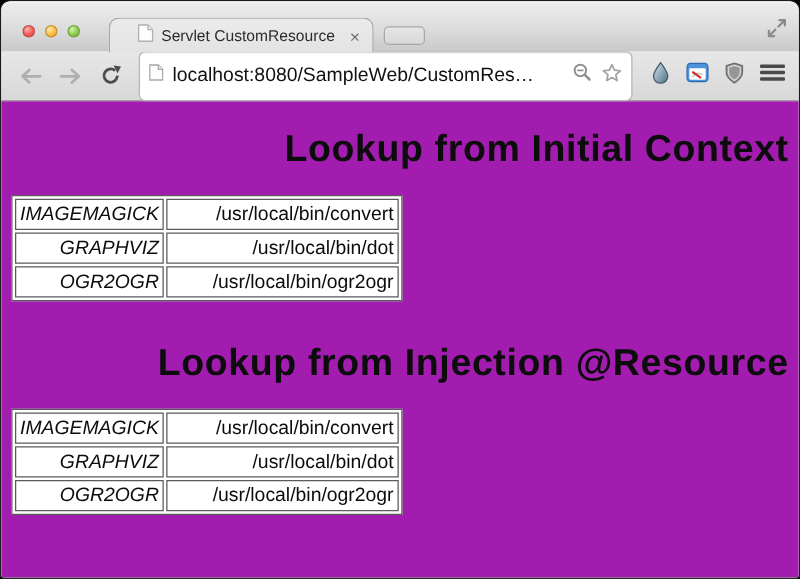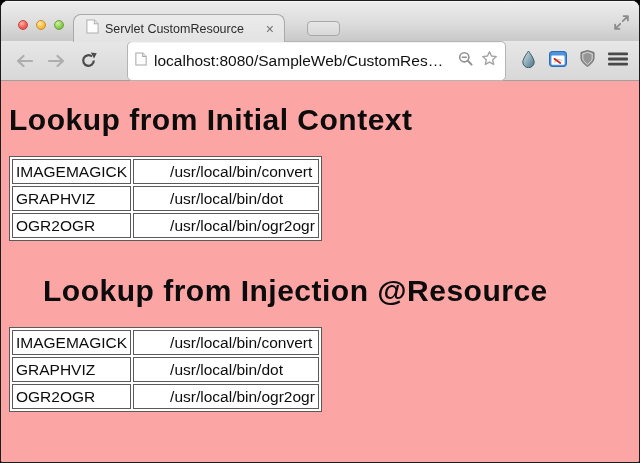--- a/index.html
+++ b/index.html
@@ -18,67 +18,67 @@
     background: linear-gradient(#ececec 0%, #dcdcdc 55%, #c9c9c9 100%);
     border-top: 1px solid #f7f7f7;
   }
   .traffic-lights { position: absolute; left: 17px; top: 18px; display: flex; gap: 8px; }
   .tl { width: 10px; height: 10px; border-radius: 50%; cursor: default; }
   .tl-close    { background: radial-gradient(circle at 35% 30%, #ffb3ad, #f35f57 55%, #d8413a); border: 1px solid #c14740; }
   .tl-minimize { background: radial-gradient(circle at 35% 30%, #ffe9b0, #fdbf40 55%, #e59e2e); border: 1px solid #c98f2d; }
   .tl-maximize { background: radial-gradient(circle at 35% 30%, #d7f0a9, #8ccf4d 55%, #66a93a); border: 1px solid #6da13e; }
 
   .tab {
-    position: absolute; left: 72px; top: 12px; width: 212px; height: 28px;
+    position: absolute; left: 86px; top: 12px; width: 212px; height: 28px;
     background: linear-gradient(#ebebeb, #e3e3e3);
     border: 1px solid #a9a9a9; border-bottom: none;
     border-radius: 8px 8px 0 0;
-    display: flex; align-items: center; padding: 0 8px 0 12px; gap: 6px;
+    display: flex; align-items: center; padding: 0 8px 0 22px; gap: 6px;
   }
   .tab-title { font-size: 12.5px; color: #2c2c2c; flex: 1; white-space: nowrap; overflow: hidden; }
   .tab-close { font-size: 14px; color: #6f6f6f; line-height: 14px; padding: 0 2px; cursor: default; }
 
   .new-tab-btn {
     position: absolute; left: 306px; top: 19px; width: 33px; height: 15px;
     background: linear-gradient(#e6e6e6, #d8d8d8);
     border: 1px solid #a9a9a9; border-radius: 4px;
   }
   .fullscreen-btn { position: absolute; right: 9px; top: 12px; }
 
   
   .toolbar {
     height: 40px; display: flex; align-items: center;
     background: linear-gradient(#e7e7e7, #d8d8d8);
     border-bottom: 1px solid #9f9f9f;
     padding: 0 8px 0 10px; gap: 6px;
   }
   .nav-btn { width: 26px; height: 26px; display: flex; align-items: center; justify-content: center; }
   .omnibox {
-    flex: 1; height: 40px; margin: 0 6px 0 20px;
+    flex: 1; height: 40px; margin: 0 6px 0 4px;
     background: #fff; border: 1px solid #b4b4b4; border-radius: 5px;
     display: flex; align-items: center; padding: 0 7px; gap: 7px;
     box-shadow: inset 0 1px 1px rgba(0,0,0,0.05);
   }
   .omnibox-url { font-size: 15.5px; color: #111; white-space: nowrap; overflow: hidden; }
   .omnibox-spacer { flex: 1; }
   .ext-icons { display: flex; align-items: center; gap: 13px; padding: 0 3px; }
 
   
-  .content { height: 381px; background: #fca5a5; padding: 0 8px; overflow: hidden; color: #0c0c0c; }
+  .content { height: 381px; background: #a21caf; padding: 0 8px; overflow: hidden; color: #0c0c0c; text-align: right; }
   .content h1 { font-size: 30px; font-weight: bold; margin: 22px 0 19px; letter-spacing: 0.5px; }
   .content h1.second { margin-top: 33px; margin-left: 34px; }
   .lookup-table {
     border-collapse: separate; border-spacing: 2px;
     border: 1px solid #5a5a5a; background: #fff;
   }
   .lookup-table td {
     border: 1px solid #5a5a5a; font-size: 15.5px; line-height: 21px;
     padding: 1px 3px; white-space: nowrap;
   }
-  .lookup-table td.key { width: 112px; }
+  .lookup-table td.key { width: 112px; font-style: italic; }
   .lookup-table td.val { width: 172px; padding-left: 36px; }
 </style>
 </head>
 <body>
 
 <div class="window">
 
   <div class="titlebar">
     <div class="traffic-lights">
       <div class="tl tl-close"></div>

